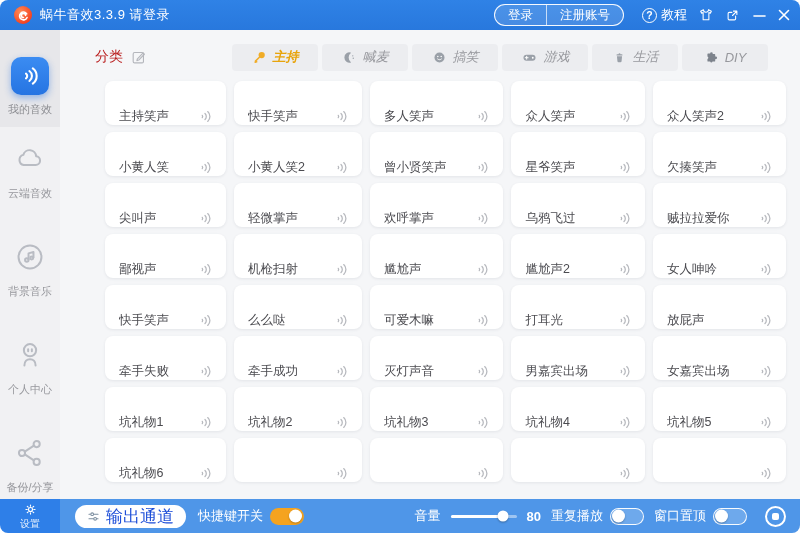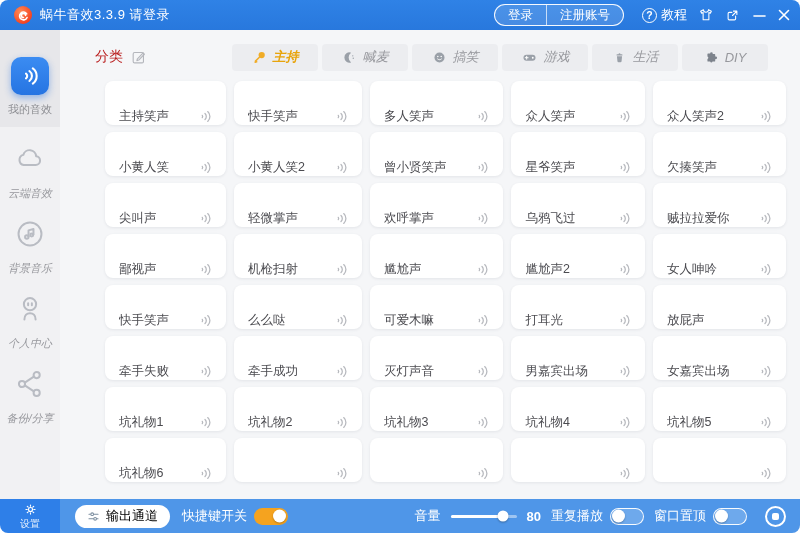--- a/index.html
+++ b/index.html
@@ -19,21 +19,21 @@
   .tbtn svg { display:block; }
   .qmark { width:15px; height:15px; border:1.4px solid #fff; border-radius:50%; font-size:10.5px; line-height:12px; text-align:center; font-weight:bold; }
   .minb { margin-left:13px; } .closeb { margin-left:12px; }
 
   
   .body { flex:1; display:flex; min-height:0; }
   .sidebar { flex:0 0 60px; background:#f1f1f3; display:flex; flex-direction:column; align-items:stretch; }
   .sb-active-wrap { background:#e7e7ea; padding:27px 0 10px; display:flex; flex-direction:column; align-items:center; }
   .sb-icon-active { width:38px; height:38px; border-radius:10px; background:linear-gradient(180deg,#3b8cf2,#2674e2); box-shadow:0 3px 7px rgba(45,115,220,.45); display:flex; align-items:center; justify-content:center; }
   .sb-item { display:flex; flex-direction:column; align-items:center; cursor:pointer; }
-  .sb-rest { display:flex; flex-direction:column; gap:17px; margin-top:16px;font-style:italic; }
+  .sb-rest { display:flex; flex-direction:column; gap:40px; margin-top:16px; }
   .sb-label { font-size:11px; color:#96979c; margin-top:7px; white-space:nowrap; }
   .sb-active-wrap .sb-label { color:#8c8d92; }
   .sb-ico { color:#b9bcc3; }
 
   .main { flex:1; display:flex; flex-direction:column; padding-top:13px; min-width:0; }
   .cat-row { display:flex; align-items:center; padding-left:35px; padding-right:32px; height:28px; flex:0 0 28px; }
   .cat-label { font-size:14px; color:#b91c1c; }
   .cat-edit { margin-left:7px; cursor:pointer; display:flex; color:#b4b6bc; }
   .tabs { margin-left:auto; display:flex; gap:4px;font-style:italic; }
   .tab { width:86px; height:27px; border-radius:4px; background:#ecedf0; display:flex; align-items:center; justify-content:center; gap:6px; font-size:13px; color:#97989d; cursor:pointer; }
@@ -44,21 +44,21 @@
   .card { height:44px; background:#fff; border-radius:8px; box-shadow:0 1px 3px rgba(70,80,100,.10); display:flex; align-items:flex-end; padding:0 12px 0 14px; cursor:pointer;gap:28px; }
   .card-label { font-size:12.5px; color:#4b4b50; white-space:nowrap; overflow:hidden; }
   .card .wave { margin-left:auto; display:flex; color:#b7b9be; }
 
   
   .bottom-row { flex:0 0 34px; display:flex; }
   .settings-box { flex:0 0 60px; background:#2e7fe8; display:flex; flex-direction:column; align-items:center; justify-content:flex-start; padding-top:3px; overflow:hidden; cursor:pointer; color:#fff; }
   .settings-box .sb-label { color:#e8f1fd; margin-top:0; font-size:10px; }
   .bottombar { flex:1; background:#4f96e8; display:flex; align-items:center; padding:0 14px 0 15px; color:#fff; font-size:13px; }
   .out-pill { height:23px; background:#fff; border-radius:12px; display:flex; align-items:center; gap:6px; padding:0 12px; cursor:pointer; border:none; }
-  .out-pill span { font-size:13px; color:#000000;font-family:Liberation Serif, serif; }
+  .out-pill span { font-size:17px; color:#1d4ed8;font-family:Liberation Serif, serif; }
   .bb-label { margin-left:12px; }
   .toggle { width:34px; height:17px; border-radius:9px; position:relative; margin-left:7px; cursor:pointer; }
   .toggle.on { background:#f5a31f; }
   .toggle.off { background:rgba(255,255,255,.18); border:1px solid rgba(255,255,255,.95); }
   .knob { position:absolute; top:50%; transform:translateY(-50%); width:13px; height:13px; background:#fff; border-radius:50%; box-shadow:0 1px 2px rgba(0,0,0,.25); }
   .toggle.on .knob { right:2px; }
   .toggle.off .knob { left:1px; }
   .bb-right { margin-left:auto; display:flex; align-items:center; }
   .slider { width:66px; height:3px; background:rgba(255,255,255,.45); border-radius:2px; position:relative; margin-left:10px; cursor:pointer; }
   .slider .fill { height:100%; background:#fff; border-radius:2px; }

